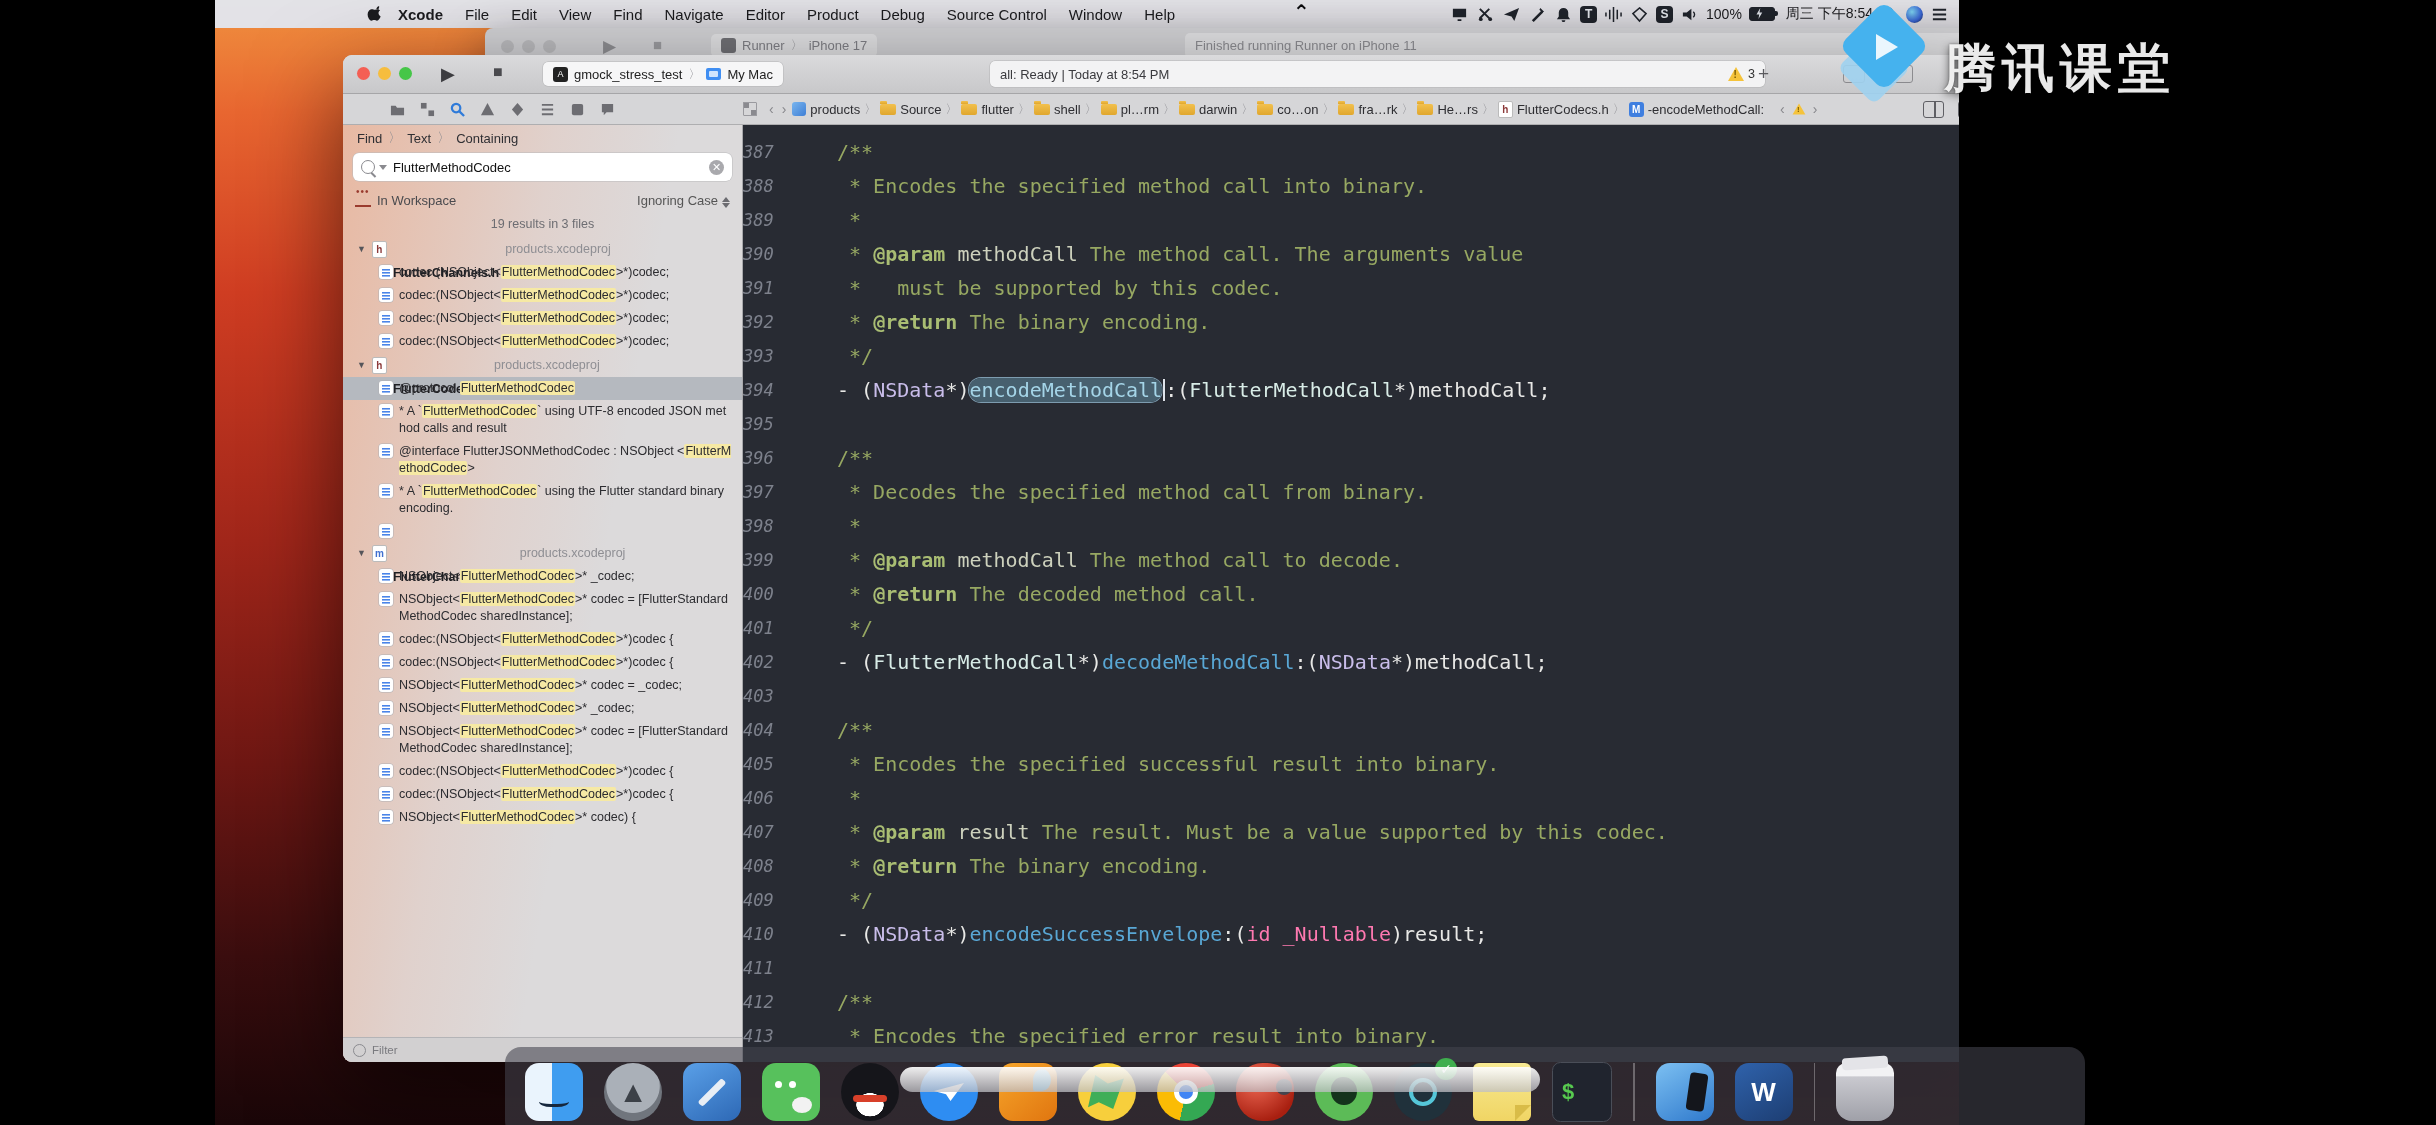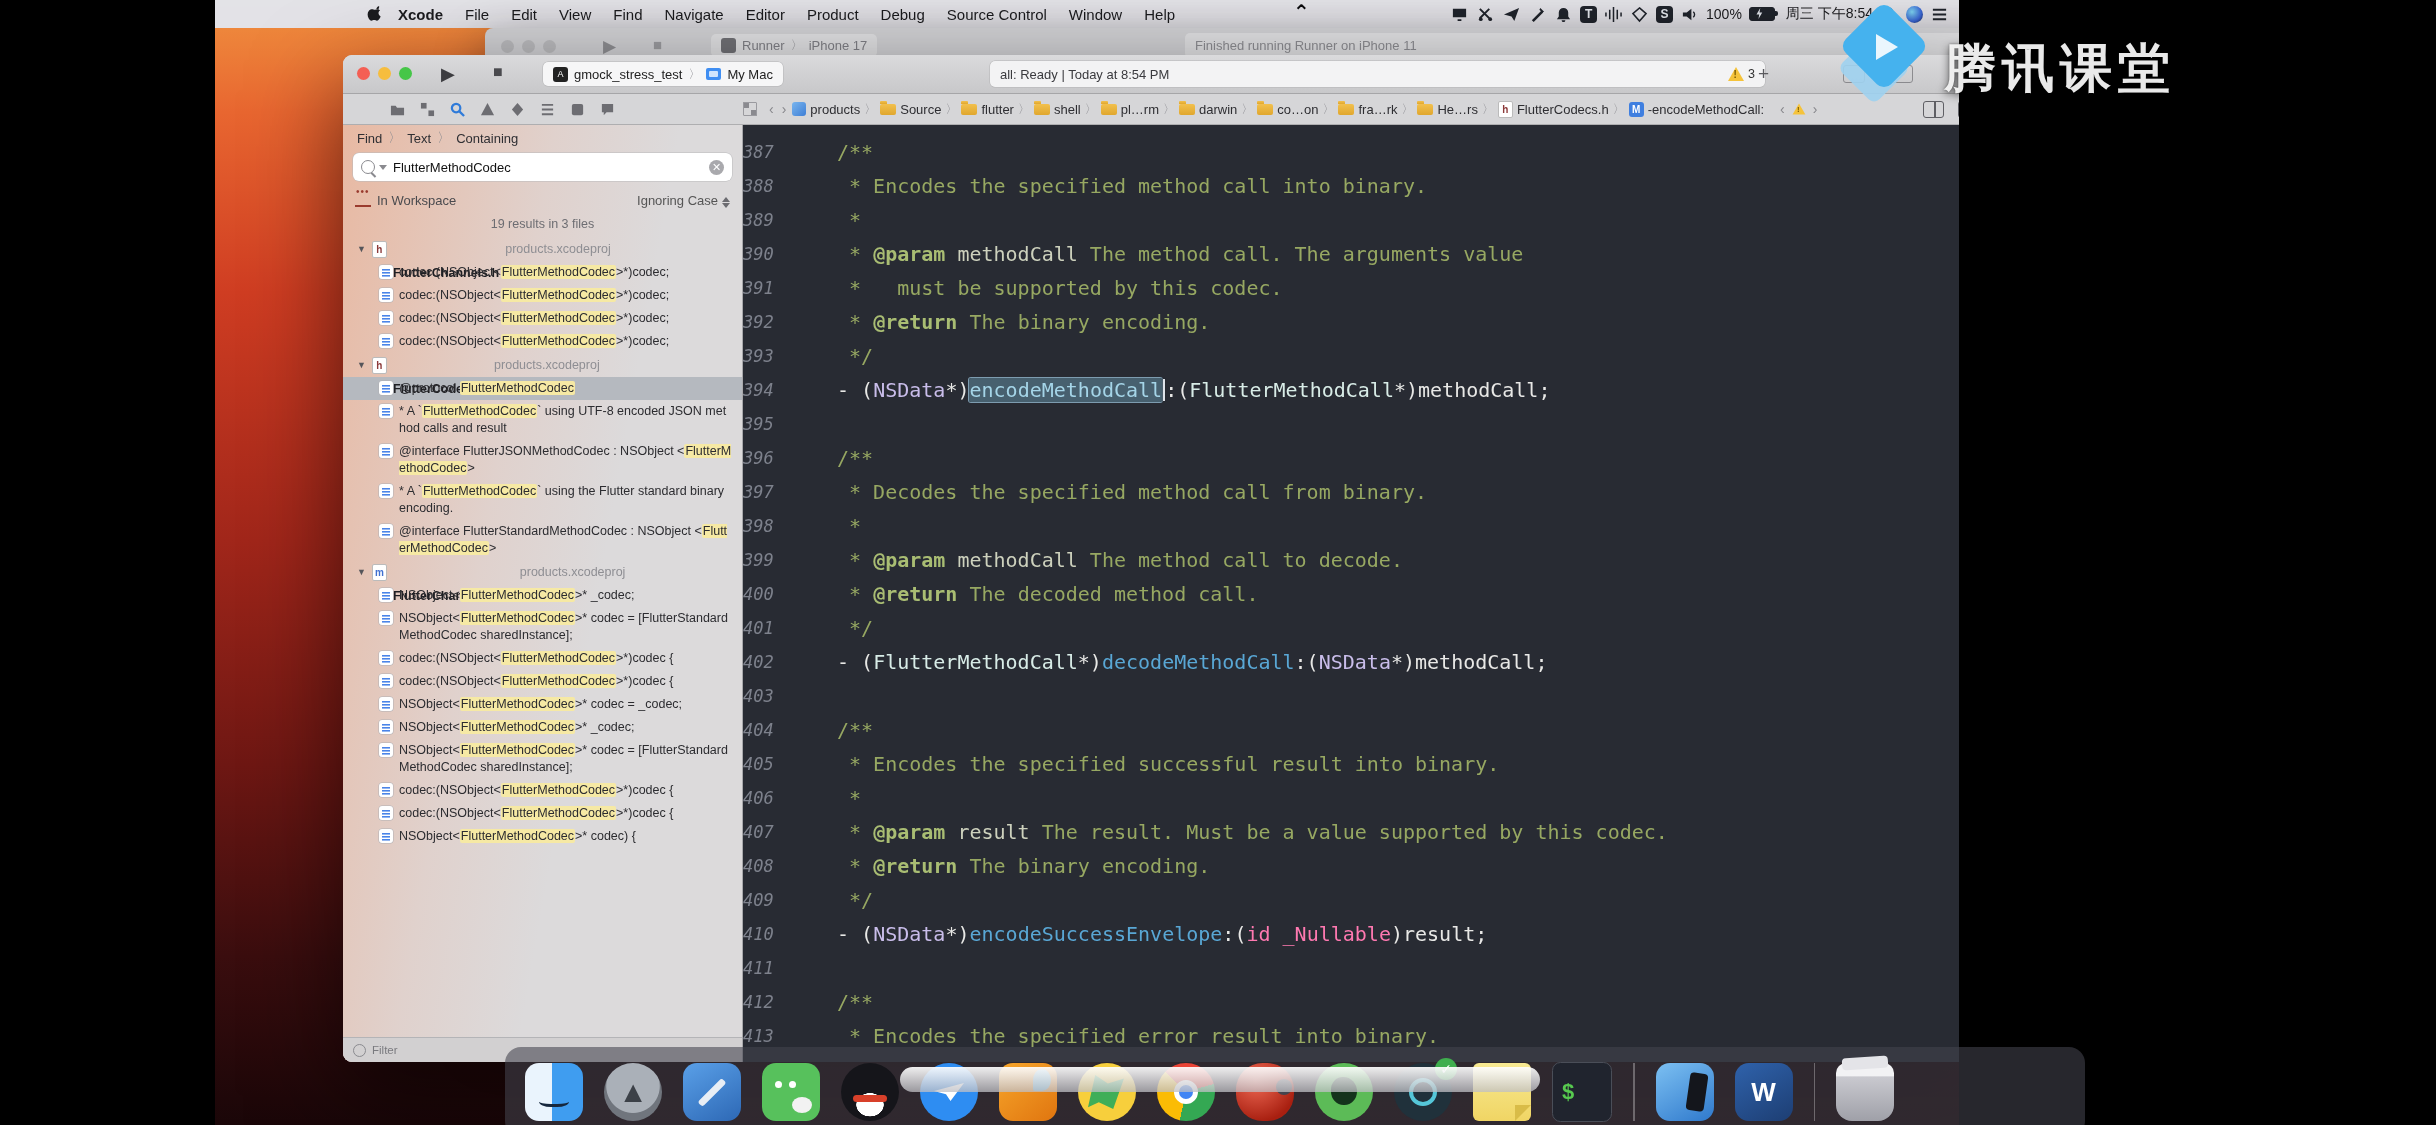--- a/index.html
+++ b/index.html
@@ -129,21 +129,21 @@
   .ln{width:68px;flex:none;text-align:left;padding-right:26px;color:#7d818c;font-size:17px;font-style:italic;}
   .cd{font-size:20px;color:#e8e8e6;}
   .cd .c{color:#97a862;}
   .cd .k{color:#a9bd73;font-weight:bold;}
   .cd .p{color:#cdd1bd;}
   .cd .w{color:#e8e8e6;}
   .cd .y{color:#c9bdea;}
   .cd .t{color:#d8ece7;}
   .cd .m{color:#59a7d5;}
   .cd .pk{color:#ff79b1;}
-  .cd .msel{color:#a5d5e8;background:#47606f;box-shadow:0 0 0 1px #7d9cb0;border-radius:2px;}
+  .cd .msel{color:#a5d5e8;background:#47606f;box-shadow:0 0 0 1px #7d9cb0;border-radius:12px;}
   .caret{display:inline-block;width:2px;height:22px;background:#dfe3ea;vertical-align:-4px;margin-left:1px;box-shadow:0 0 0 .5px #23262c;}
   
   .dock{position:absolute;left:505px;top:1047px;width:1580px;height:90px;background:rgba(68,68,78,.58);
     border-radius:16px;display:flex;align-items:center;gap:21px;padding:0 20px;box-sizing:border-box;}
   .dicon{width:58px;height:58px;flex:none;position:relative;border-radius:14px;}
   .dsep{width:1.5px;height:58px;background:rgba(255,255,255,.3);flex:none;}
   .glyph{position:absolute;inset:0;display:flex;align-items:center;justify-content:center;color:#fff;font-weight:bold;font-size:26px;}
   .ic-finder{background:linear-gradient(90deg,#eaf4fd 0 46%,#3f9df0 46%);}
   .ic-finder:after{content:"";position:absolute;left:14px;right:14px;bottom:14px;height:10px;border-bottom:3px solid #16273d;border-radius:0 0 40% 40%;}
   .ic-launchpad{border-radius:50%;background:radial-gradient(circle at 50% 40%,#aab0b8 0 58%,#70757d 60%);}
@@ -520,21 +520,20 @@
               <div class="res-row">
                 <span class="match-ic"></span>
                 <span class="res-text">@interface FlutterJSONMethodCodec : NSObject &lt;<span class="hl">FlutterMethodCodec</span>&gt;</span>
               </div>
               <div class="res-row">
                 <span class="match-ic"></span>
                 <span class="res-text">* A `<span class="hl">FlutterMethodCodec</span>` using the Flutter standard binary encoding.</span>
               </div>
               <div class="res-row">
                 <span class="match-ic"></span>
-                <span class="res-text">@interface FlutterStandardMethodCodec : NSObject &lt;<span class="hl">FlutterMethodCodec</span>&gt;</span>
               </div>
               <div class="grp-header">
                 <span class="dis">▼</span>
                 <span class="file-ic" style="color: rgb(63, 111, 208);">m</span>
                 <span class="fname">FlutterChannels.mm</span>
                 <span class="proj">products.xcodeproj</span>
               </div>
               <div class="res-row">
                 <span class="match-ic"></span>
                 <span class="res-text">NSObject&lt;<span class="hl">FlutterMethodCodec</span>&gt;* _codec;</span>

